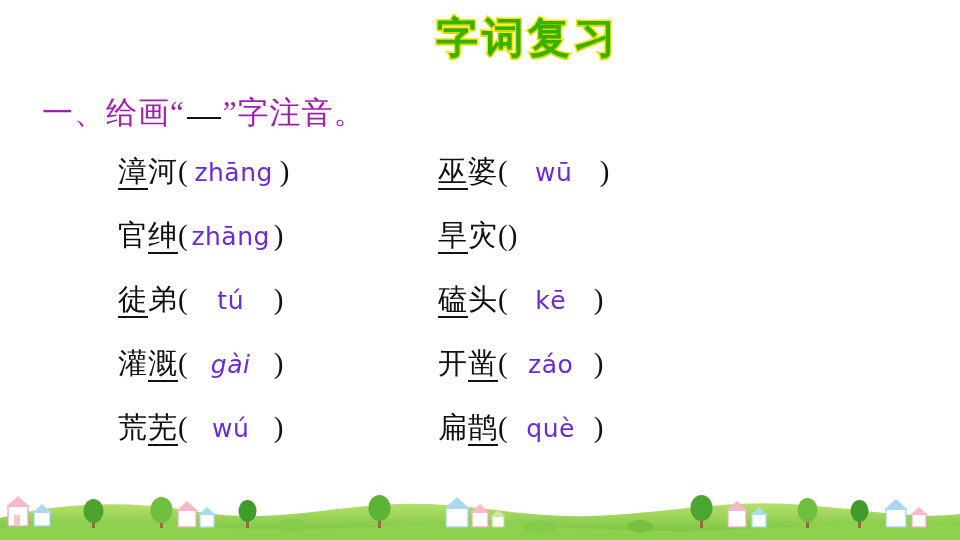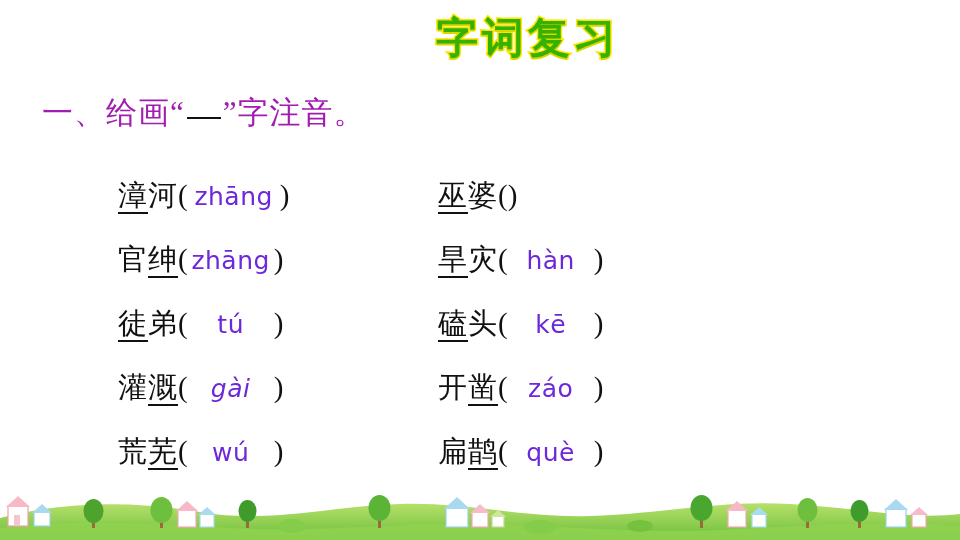--- a/index.html
+++ b/index.html
@@ -57,21 +57,21 @@
   
   .grid {
     position: absolute;
     top: 152px;
     left: 118px;
     width: 700px;
   }
   .row {
     display: flex;
     height: 64px;
-    align-items: flex-end;
+    align-items: flex-start;
   }
   .cell {
     display: flex;
     align-items: baseline;
     white-space: nowrap;
   }
   .cell.left { width: 320px; }
   .cell.right { width: 340px; }
 
   .word {
@@ -131,35 +131,35 @@
   <div class="row">
     <div class="cell left">
       <span class="word"><span class="ul">漳</span><span>河</span></span>
       <span class="paren">(</span>
       <span class="pinyin w-zhang">zhāng</span>
       <span class="paren">)</span>
     </div>
     <div class="cell right">
       <span class="word"><span class="ul">巫</span><span>婆</span></span>
       <span class="paren">(</span>
+      <span class="pinyin w-wu">wū</span>
       <span class="paren">)</span>
     </div>
   </div>
 
   <div class="row">
     <div class="cell left">
       <span class="word"><span>官</span><span class="ul">绅</span></span>
       <span class="paren">(</span>
       <span class="pinyin w-shen">zhāng</span>
       <span class="paren">)</span>
     </div>
     <div class="cell right">
       <span class="word"><span class="ul">旱</span><span>灾</span></span>
       <span class="paren">(</span>
-      <span class="pinyin w-han">hàn</span>
       <span class="paren">)</span>
     </div>
   </div>
 
   <div class="row">
     <div class="cell left">
       <span class="word"><span class="ul">徒</span><span>弟</span></span>
       <span class="paren">(</span>
       <span class="pinyin w-tu">tú</span>
       <span class="paren">)</span>

